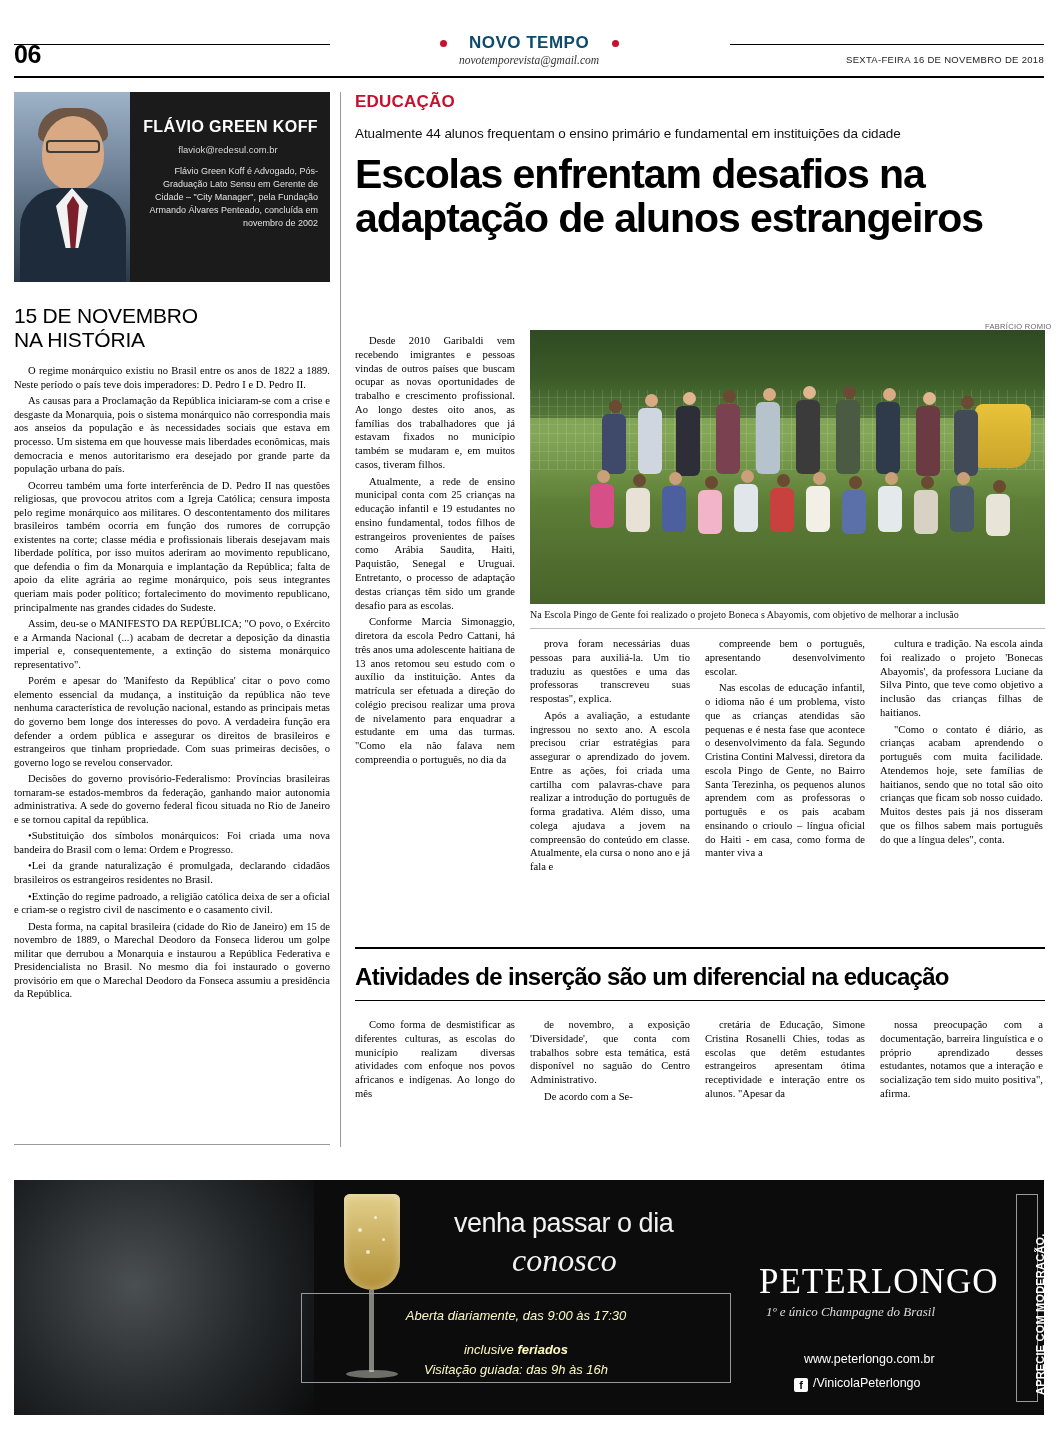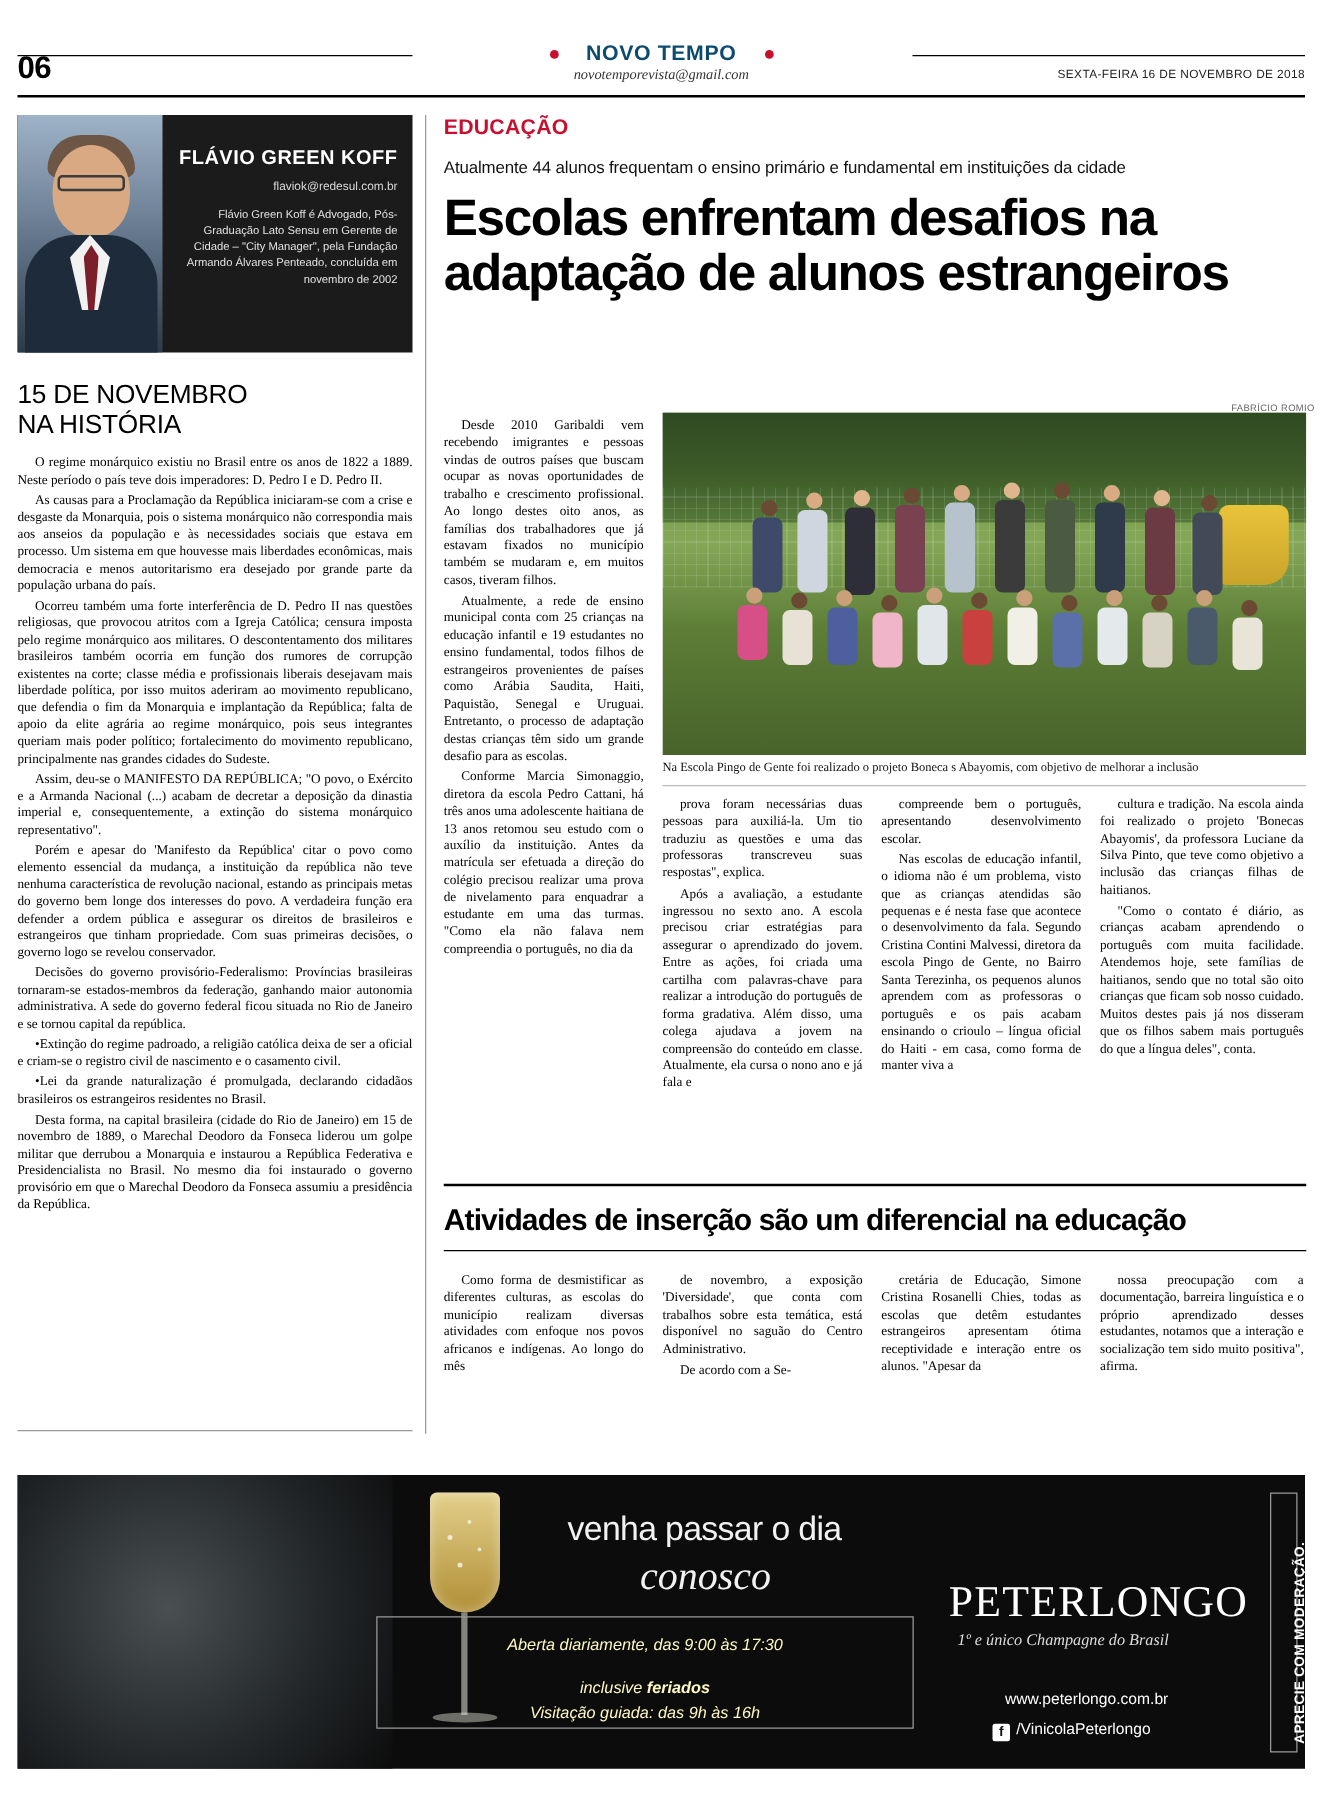--- a/index.html
+++ b/index.html
@@ -70,21 +70,21 @@
   }
   .tie {
     position:absolute; left:53px; top:104px; width:12px; height:52px;
     background:#7b1f2b; clip-path:polygon(50% 0,100% 18%,70% 100%,30% 100%,0 18%);
   }
   .author-text { position:absolute; left:124px; top:26px; width:180px; color:#fff; text-align:right; }
   .author-name {
     font-family:"Liberation Sans", sans-serif; font-weight:bold;
     font-size:16px; letter-spacing:0.4px; margin-bottom:8px;
   }
-  .author-mail { font-size:9.5px; color:#d9d9d9; margin-bottom:10px; font-family:"Liberation Sans", sans-serif;}
+  .author-mail { font-size:9.5px; color:#d9d9d9; margin-bottom:10px; font-family:"Liberation Sans", sans-serif;text-align:center;}
   .author-bio { font-size:9px; line-height:1.45; color:#e2e2e2; font-family:"Liberation Sans", sans-serif; }
 
   .hist-title {
     font-family:"Liberation Sans", sans-serif; font-weight:normal;
     font-size:21px; line-height:1.15; margin:22px 0 12px 0; letter-spacing:-0.2px;
   }
   .body-text p {
     margin:0 0 3px 0;
     font-size:10.6px; line-height:1.28; text-align:justify; text-indent:14px;
     font-family:"Liberation Serif", serif;
@@ -271,22 +271,23 @@
       <span>NA HISTÓRIA</span>
     </div>
 
     <div class="body-text">
       <p>O regime monárquico existiu no Brasil entre os anos de 1822 a 1889. Neste período o país teve dois imperadores: D. Pedro I e D. Pedro II.</p>
       <p>As causas para a Proclamação da República iniciaram-se com a crise e desgaste da Monarquia, pois o sistema monárquico não correspondia mais aos anseios da população e às necessidades sociais que estava em processo. Um sistema em que houvesse mais liberdades econômicas, mais democracia e menos autoritarismo era desejado por grande parte da população urbana do país.</p>
       <p>Ocorreu também uma forte interferência de D. Pedro II nas questões religiosas, que provocou atritos com a Igreja Católica; censura imposta pelo regime monárquico aos militares. O descontentamento dos militares brasileiros também ocorria em função dos rumores de corrupção existentes na corte; classe média e profissionais liberais desejavam mais liberdade política, por isso muitos aderiram ao movimento republicano, que defendia o fim da Monarquia e implantação da República; falta de apoio da elite agrária ao regime monárquico, pois seus integrantes queriam mais poder político; fortalecimento do movimento republicano, principalmente nas grandes cidades do Sudeste.</p>
       <p>Assim, deu-se o MANIFESTO DA REPÚBLICA; "O povo, o Exército e a Armanda Nacional (...) acabam de decretar a deposição da dinastia imperial e, consequentemente, a extinção do sistema monárquico representativo".</p>
       <p>Porém e apesar do 'Manifesto da República' citar o povo como elemento essencial da mudança, a instituição da república não teve nenhuma característica de revolução nacional, estando as principais metas do governo bem longe dos interesses do povo. A verdadeira função era defender a ordem pública e assegurar os direitos de brasileiros e estrangeiros que tinham propriedade. Com suas primeiras decisões, o governo logo se revelou conservador.</p>
       <p>Decisões do governo provisório-Federalismo: Províncias brasileiras tornaram-se estados-membros da federação, ganhando maior autonomia administrativa. A sede do governo federal ficou situada no Rio de Janeiro e se tornou capital da república.</p>
+      <p>•Substituição dos símbolos monárquicos: Foi criada uma nova bandeira do Brasil com o lema: Ordem e Progresso.</p>
+      <p>•Lei da grande naturalização é promulgada, declarando cidadãos brasileiros os estrangeiros residentes no Brasil.</p>
       <p>•Extinção do regime padroado, a religião católica deixa de ser a oficial e criam-se o registro civil de nascimento e o casamento civil.</p>
-      <p>•Lei da grande naturalização é promulgada, declarando cidadãos brasileiros os estrangeiros residentes no Brasil.</p>
       <p>Desta forma, na capital brasileira (cidade do Rio de Janeiro) em 15 de novembro de 1889, o Marechal Deodoro da Fonseca liderou um golpe militar que derrubou a Monarquia e instaurou a República Federativa e Presidencialista no Brasil. No mesmo dia foi instaurado o governo provisório em que o Marechal Deodoro da Fonseca assumiu a presidência da República.</p>
     </div>
   </div>
   <div class="leftbox-rule" style="top:1144px;"></div>
 
   <div class="rightcol">
     <div class="kicker">EDUCAÇÃO</div>
     <div class="standfirst">Atualmente 44 alunos frequentam o ensino primário e fundamental em instituições da cidade</div>
     <div class="headline">Escolas enfrentam desafios na adaptação de alunos estrangeiros</div>
   </div>

